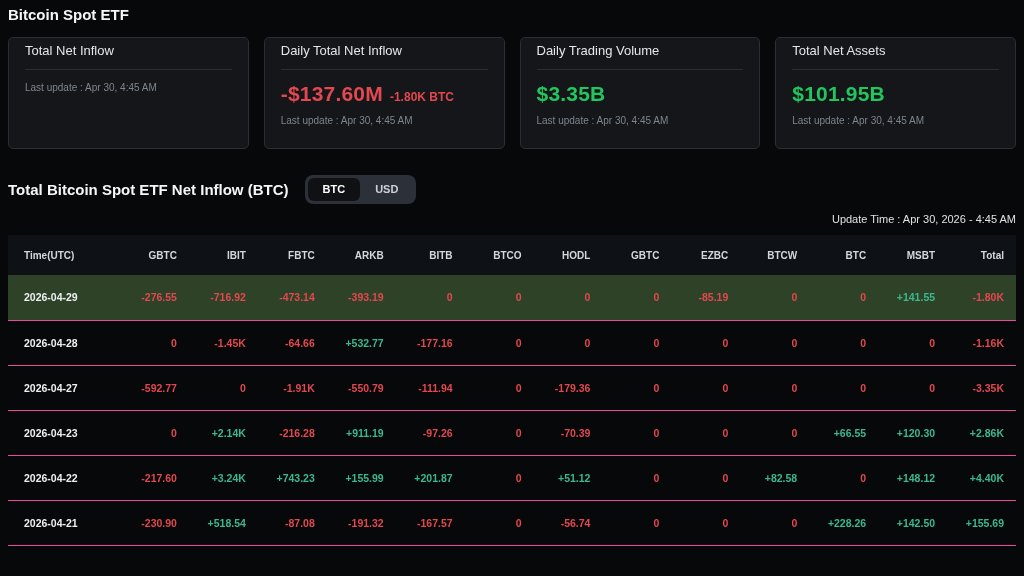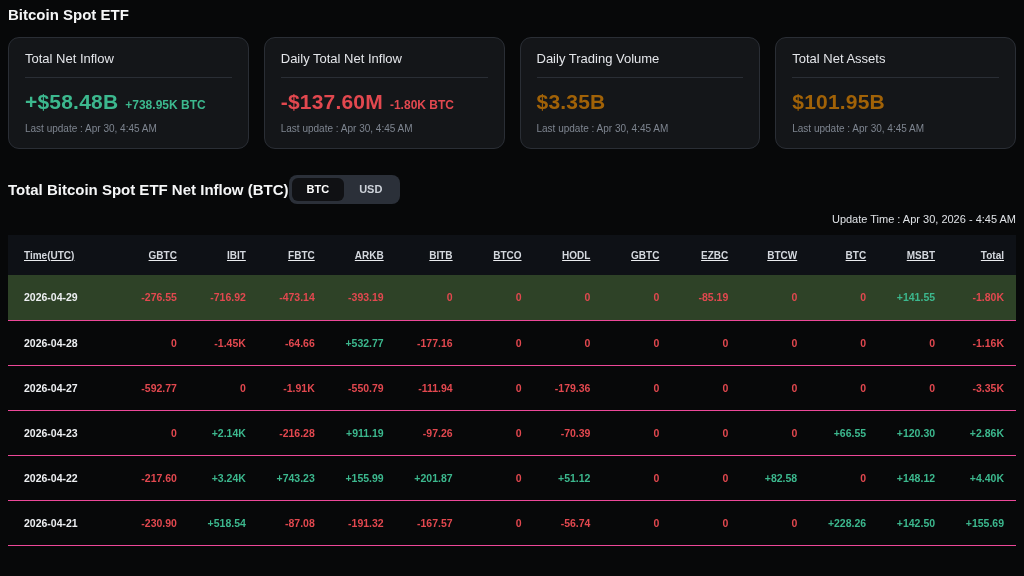--- a/index.html
+++ b/index.html
@@ -18,47 +18,47 @@
   }
   .page { width: 1024px; height: 576px; padding: 6px 8px 0; overflow: hidden; }
 
   .page-title { font-size: 15px; font-weight: bold; margin: 0 0 14px; color: #f5f6f7; }
 
   .cards { display: flex; gap: 15px; }
   .card {
     flex: 1; height: 112px;
     background: #141619;
     border: 1px solid #2a2e35;
-    border-radius: 11px;
-    padding: 13px 16px 12px;
+    border-radius: 5px;
+    padding: 5px 16px 12px;
   }
   .card-title { font-size: 13px; color: #e4e6ea; }
   .card-divider { border-bottom: 1px solid #2a2e35; margin: 11px 0 12px; }
   .card-value-row { display: flex; align-items: baseline; white-space: nowrap; }
   .card-value { font-size: 21px; font-weight: bold; letter-spacing: .2px; }
   .card-sub { font-size: 12px; font-weight: bold; margin-left: 7px; }
   .card-update { font-size: 10px; color: #7e8590; margin-top: 9px; }
   .green { color: var(--green); }
   .red { color: var(--red); }
-  .white { color: #a16207; text-align: center; }
-
-  .section-header { display: flex; align-items: center; margin-top: 26px; }
+  .white { color: #22c55e; text-align: center; }
+
+  .section-header { display: flex; align-items: center; gap: 16px; margin-top: 26px; }
   .section-title { font-size: 15px; font-weight: bold; margin: 0; color: #f5f6f7; }
   .toggle { background: #2b3039; border-radius: 8px; padding: 3px; display: inline-flex; }
   .toggle-btn {
     border: none; background: transparent; color: #cdd2d9;
     font-size: 11px; font-weight: bold; padding: 6px 15px;
     border-radius: 6px; cursor: pointer; font-family: inherit; line-height: 1;
   }
   .toggle-btn.active { background: #101114; color: #ffffff; }
 
   .update-time { font-size: 11px; color: #dfe2e6; margin-top: 9px; text-align: right; }
 
   table.etf-table { width: 100%; border-collapse: collapse; margin-top: 10px; table-layout: fixed; }
-  thead tr { background: #0e1116; height: 40px; text-decoration: underline; }
+  thead tr { background: #0e1116; height: 40px; }
   th {
     font-size: 10px; color: #d4d8de; font-weight: bold;
     text-align: right; padding-right: 12px; white-space: nowrap;
   }
   th:first-child { text-align: left; padding-left: 16px; width: 112px; }
   tbody tr { height: 45px; border-bottom: 1px solid #ec4899; }
   tbody tr.highlight { background: var(--highlight); }
   td {
     font-size: 10.5px; font-weight: bold; text-align: right;
     padding-right: 12px; white-space: nowrap;
@@ -72,24 +72,20 @@
 
 <div class="page">
 
   <h1 class="page-title">Bitcoin Spot ETF</h1>
 
   <div class="cards">
 
     <div class="card">
       <div class="card-title">Total Net Inflow</div>
       <div class="card-divider"></div>
-      <div class="card-value-row">
-        <span class="card-value green">+$58.48B</span>
-        <span class="card-sub green">+738.95K BTC</span>
-      </div>
       <div class="card-update">Last update : Apr 30, 4:45 AM</div>
     </div>
 
     <div class="card">
       <div class="card-title">Daily Total Net Inflow</div>
       <div class="card-divider"></div>
       <div class="card-value-row">
         <span class="card-value red">-$137.60M</span>
         <span class="card-sub red">-1.80K BTC</span>
       </div>

